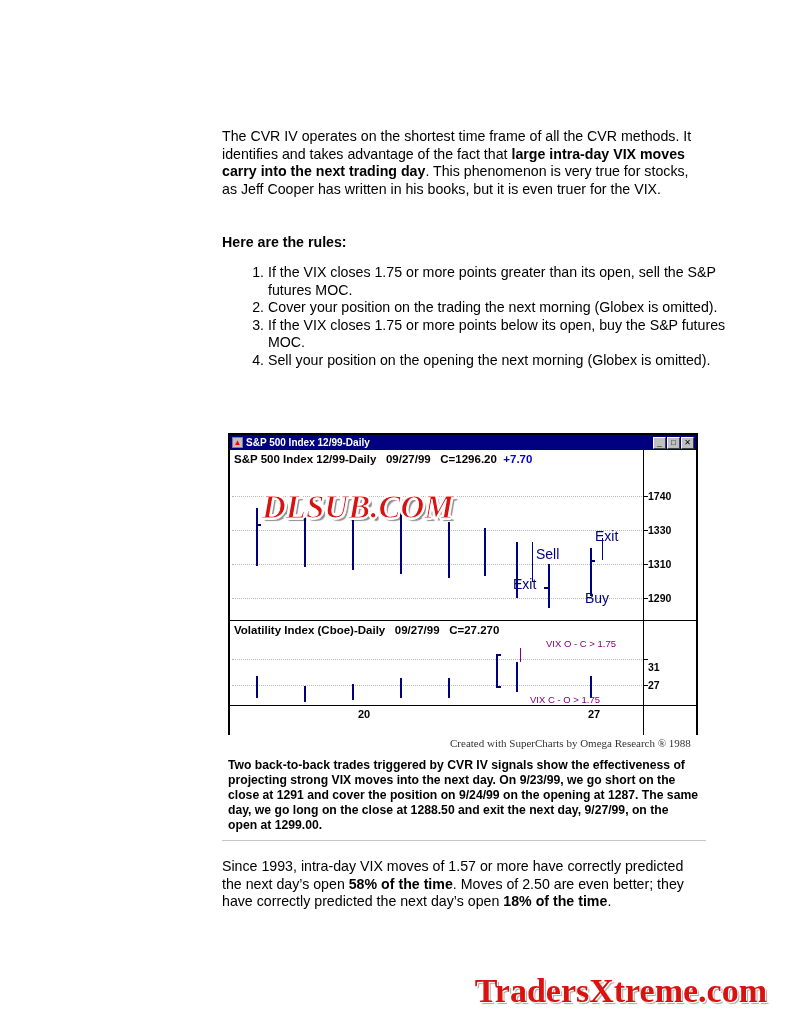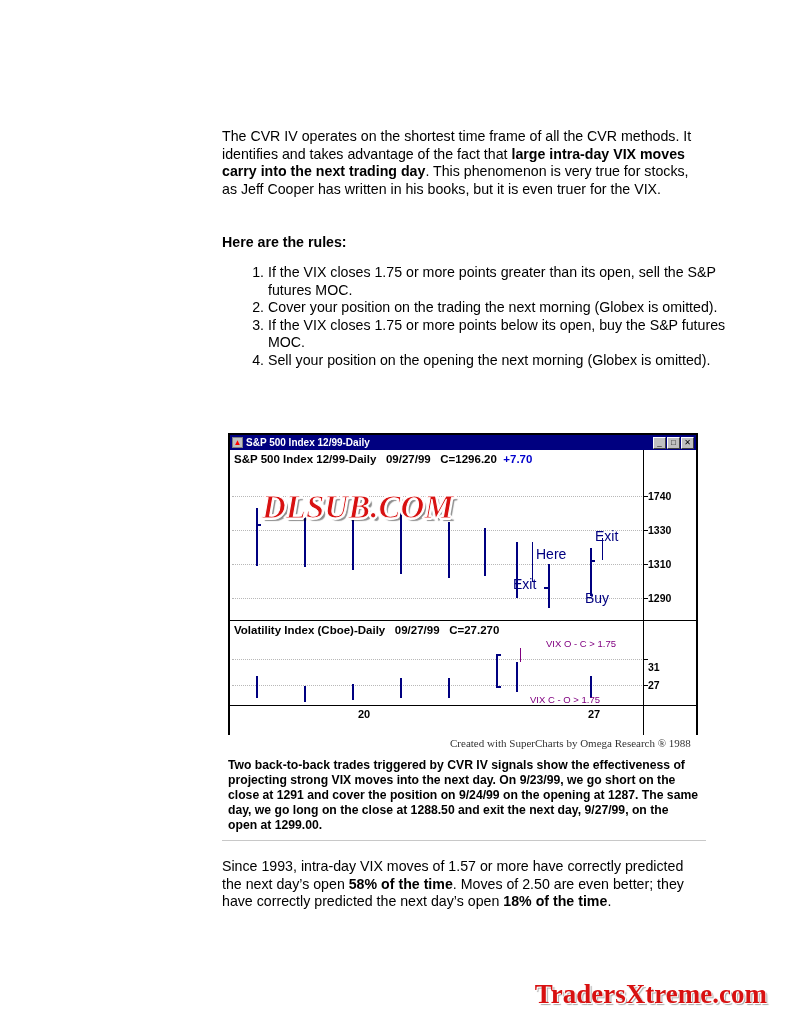--- a/index.html
+++ b/index.html
@@ -261,21 +261,21 @@
     white-space: nowrap;
   }
 
   
   .bottom-watermark {
     position: absolute;
     right: 24px;
     bottom: 14px;
     font-family: "Liberation Serif", serif;
     font-weight: bold;
-    font-size: 27px;
+    font-size: 34px;
     color: #d81111;
     text-shadow: 1px 1px 0 #ffffff, 2px 2px 1px rgba(0,0,0,0.35);
     white-space: nowrap;
   }
 </style>
 </head>
 <body>
 
 <div class="page">
 
@@ -330,21 +330,21 @@
 
       <div class="bar" style="left:254px; top:78px;  height:48px;"></div>
       <div class="bar" style="left:286px; top:92px;  height:56px;"></div>
       <div class="bar" style="left:318px; top:114px; height:44px;"></div>
       <div class="bar-tick" style="left:314px; top:137px;"></div>
 
       <div class="bar" style="left:360px; top:98px;  height:48px;"></div>
       <div class="bar-tick" style="left:360px; top:110px;"></div>
 
       <div class="annot" style="left:283px; top:126px;">Exit</div>
-      <div class="annot" style="left:306px; top:96px;">Here</div>
+      <div class="annot" style="left:306px; top:96px;">Sell</div>
       <div class="annot" style="left:355px; top:140px;">Buy</div>
       <div class="annot" style="left:365px; top:78px;">Exit</div>
       <div class="annot-line" style="left:302px; top:92px;  height:40px;"></div>
       <div class="annot-line" style="left:372px; top:88px;  height:22px;"></div>
 
       <div class="axis-line axis-right"></div>
       <div class="tickmark" style="top:46px"></div>
       <div class="tickmark" style="top:80px"></div>
       <div class="tickmark" style="top:114px"></div>
       <div class="tickmark" style="top:148px"></div>

